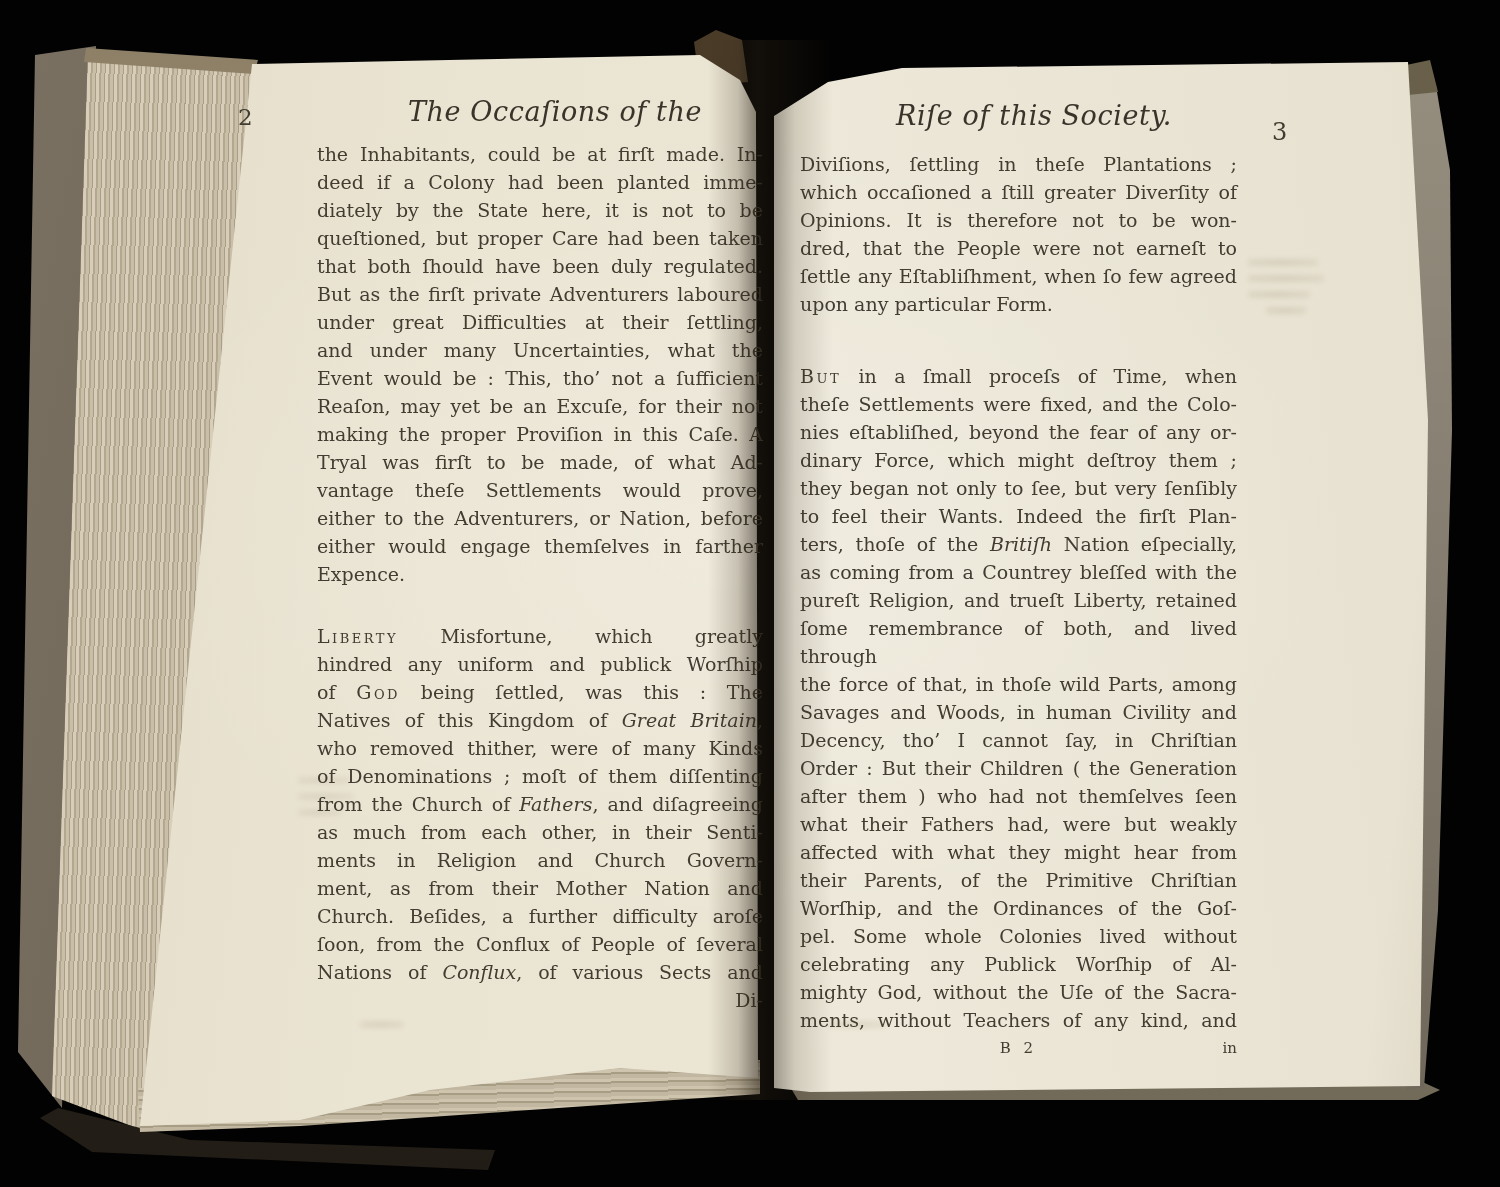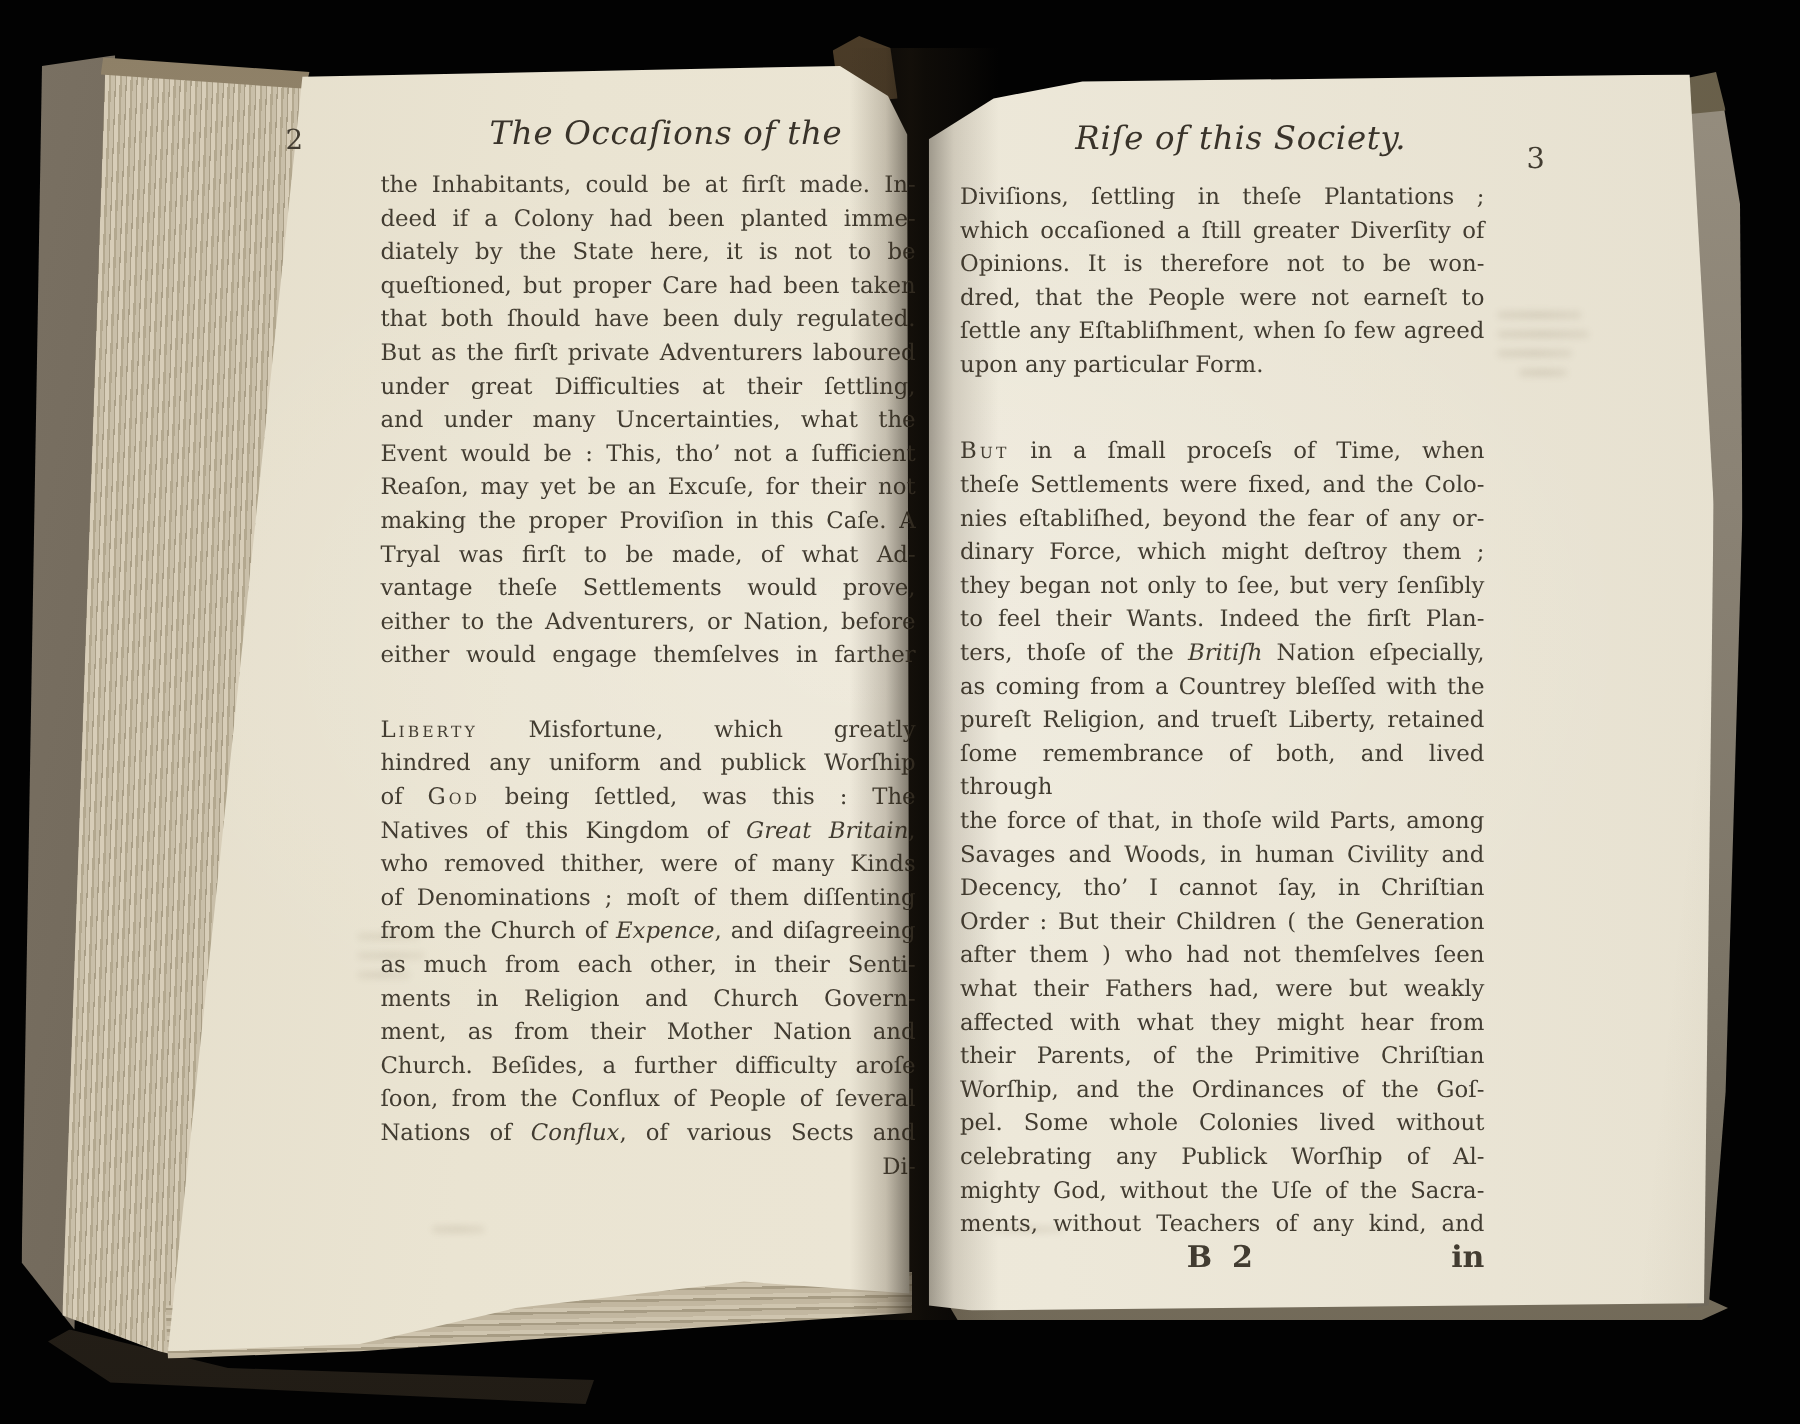--- a/index.html
+++ b/index.html
@@ -51,21 +51,21 @@
   .txt{position:absolute;color:#423c31;z-index:40;}
   .pagenum{font-size:23px;}
   .runhead{font-style:italic;font-size:27px;text-align:center;letter-spacing:0.6px;color:#39332a;}
   .block{font-size:19px;line-height:28px;}
   .pline{text-align:justify;text-align-last:justify;white-space:normal;}
   .pline.lastline{text-align-last:left;}
   .para2{margin-top:34px;}
   .sc{font-variant:small-caps;letter-spacing:2.5px;}
   i{}
   .catchword{text-align:right;font-size:19px;line-height:28px;}
-  .sigline{position:relative;height:28px;font-size:25px;line-height:28px;font-weight:bold;}
+  .sigline{position:relative;height:28px;font-size:15px;line-height:28px;}
   .sig-center{position:absolute;left:0;right:0;text-align:center;letter-spacing:4px;}
   .sig-right{position:absolute;right:0;}
 
   
   .ghost{position:absolute;z-index:30;filter:blur(2.5px);opacity:0.5;}
   .ghost .bar{height:7px;margin:9px 0;background:linear-gradient(90deg,rgba(120,105,78,0.22),rgba(120,105,78,0.30),rgba(120,105,78,0.18));border-radius:3px;}
 </style>
 </head>
 <body>
 
@@ -117,29 +117,30 @@
         <div class="pline">But as the firſt private Adventurers laboured</div>
         <div class="pline">under great Difficulties at their ſettling,</div>
         <div class="pline">and under many Uncertainties, what the</div>
         <div class="pline">Event would be : This, tho’ not a ſufficient</div>
         <div class="pline">Reaſon, may yet be an Excuſe, for their not</div>
         <div class="pline">making the proper Proviſion in this Caſe. A</div>
         <div class="pline">Tryal was firſt to be made, of what Ad-</div>
         <div class="pline">vantage theſe Settlements would prove,</div>
         <div class="pline">either to the Adventurers, or Nation, before</div>
         <div class="pline">either would engage themſelves in farther</div>
+        <div class="pline lastline">Expence.</div>
       </div>
     <div class="para2">
         <div class="pline"><span class="sc">Liberty</span> Misfortune, which greatly</div>
         <div class="pline">hindred any uniform and publick Worſhip</div>
         <div class="pline">of <span class="sc">God</span> being ſettled, was this : The</div>
         <div class="pline">Natives of this Kingdom of <i>Great Britain</i>,</div>
         <div class="pline">who removed thither, were of many Kinds</div>
         <div class="pline">of Denominations ; moſt of them diſſenting</div>
-        <div class="pline">from the Church of <i>Expence</i>, and diſagreeing</div>
+        <div class="pline">from the Church of <i>Fathers</i>, and diſagreeing</div>
         <div class="pline">as much from each other, in their Senti-</div>
         <div class="pline">ments in Religion and Church Govern-</div>
         <div class="pline">ment, as from their Mother Nation and</div>
         <div class="pline">Church. Beſides, a further difficulty aroſe</div>
         <div class="pline">ſoon, from the Conflux of People of ſeveral</div>
         <div class="pline">Nations of <i>Conflux</i>, of various Sects and</div>
       </div>
     <div class="catchword">Di-</div>
   </div>
 

